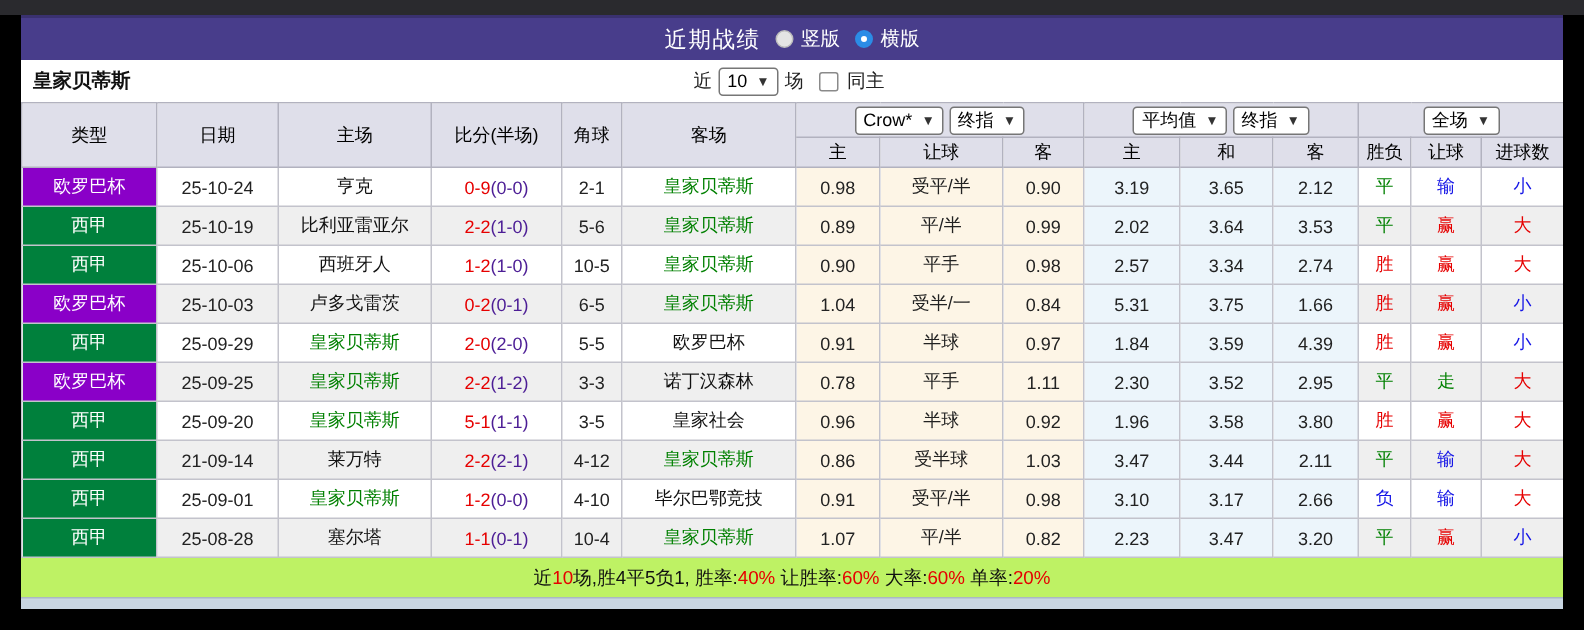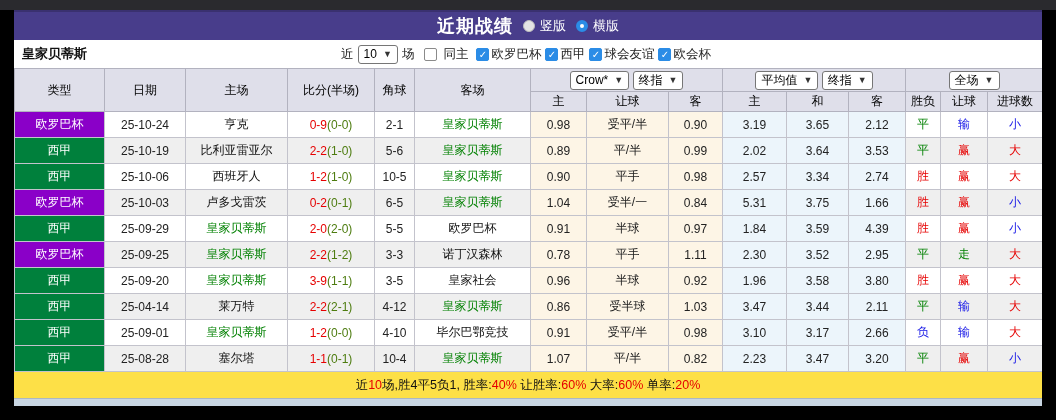--- a/index.html
+++ b/index.html
@@ -5,21 +5,21 @@
   html,body{margin:0;padding:0;}
   body{
     width:1056px;height:420px;background:#000;overflow:hidden;position:relative;
     font-family:"Liberation Sans","DejaVu Sans",sans-serif;
   }
   .top-strip{position:absolute;left:0;top:0;width:1056px;height:10px;background:#2a2a2e;}
   .frame{position:absolute;left:14px;top:10px;width:1028px;background:#fff;overflow:hidden;}
   
   .title-bar{height:30px;background:#483d8b;border-top:2px solid #3a3170;box-sizing:border-box;
     display:flex;align-items:center;justify-content:center;gap:10px;color:#fff;}
-  .title-bar .page-title{font-size:18px;font-weight:bold;letter-spacing:1px;}
+  .title-bar .page-title{font-size:15px;font-weight:normal;letter-spacing:1px;}
   .radio-group{display:flex;align-items:center;gap:5px;font-size:13px;}
   .radio{width:12px;height:12px;border-radius:50%;box-sizing:border-box;display:inline-block;}
   .radio.off{background:#e4e4e4;border:1px solid #bdbdbd;}
   .radio.on{background:#fff;border:4px solid #2b8ce6;}
   
   .filter-row{height:28px;position:relative;display:flex;align-items:center;justify-content:center;
     font-size:12.5px;color:#222;background:#fff;}
   .team-name{position:absolute;left:8px;top:50%;transform:translateY(-50%);font-weight:bold;font-size:13px;color:#111;}
   .filter-controls{display:flex;align-items:center;gap:4px;}
   .sel{display:inline-flex;align-items:center;gap:6px;border:1px solid #767676;border-radius:3px;
@@ -36,23 +36,23 @@
   thead tr.grp th{height:22px;}
   thead tr.sub th{height:19px;}
   tbody td{height:25px;}
   tbody tr.odd td{background:#fff;}
   tbody tr.even td{background:#efefef;}
   tbody td.crown{background:#fdf5e6 !important;}
   tbody td.avg{background:#ecf5fb !important;}
   td.league-cell{color:#fff;}
   td.team-cell{color:#111;}
   .scorebox .ft{color:#e60000;}
-  .scorebox .ht{color:#4d7c0f;}
+  .scorebox .ht{color:#4c1d95;}
   
-  .footer-row{height:26px;display:flex;align-items:center;justify-content:center;font-size:12.5px;color:#111;background:#fde047;}
+  .footer-row{height:26px;display:flex;align-items:center;justify-content:center;font-size:12.5px;color:#111;background:#bef264;}
   .hscroll{height:7px;background:#c9d6e2;border-top:1px solid #aab8c4;}
 </style>
 </head>
 <body>
 
 <div class="top-strip"></div>
 
 <div class="frame">
 
   <div class="title-bar">
@@ -71,21 +71,20 @@
     <span class="team-name">皇家贝蒂斯</span>
     <span class="filter-controls">
       <span>近</span>
       <span class="sel">
         <span>10</span>
           <span class="arrow">▼</span>
       </span>
       <span>场</span>
       <span class="cb" style="margin-left:6px"></span>
       <span class="cb-label">同主</span>
-      <span id="league-filters"><span class="cb checked">✓</span><span class="cb-label">欧罗巴杯</span><span class="cb checked">✓</span><span class="cb-label">西甲</span><span class="cb checked">✓</span><span class="cb-label">球会友谊</span><span class="cb checked">✓</span><span class="cb-label">欧会杯</span></span>
     </span>
   </div>
 
   <table>
     <colgroup>
       <col style="width:90px">
         <col style="width:81px">
         <col style="width:102px">
         <col style="width:87px">
       <col style="width:40px">
@@ -247,36 +246,36 @@
           <td class="avg">3.52</td>
           <td class="avg">2.95</td>
           <td style="color:#008000">平</td>
           <td style="color:#008000">走</td>
           <td style="color:#e60000">大</td>
         </tr>
         <tr class="odd">
           <td class="league-cell" style="background:#00803c">西甲</td>
           <td>25-09-20</td>
           <td class="team-cell" style="color:#008000">皇家贝蒂斯</td>
-          <td class="scorebox"><span class="ft">3-9</span><span class="ht">(1-1)</span></td>
+          <td class="scorebox"><span class="ft">5-1</span><span class="ht">(1-1)</span></td>
           <td>3-5</td>
           <td class="team-cell">皇家社会</td>
           <td class="crown">0.96</td>
           <td class="crown">半球</td>
           <td class="crown">0.92</td>
           <td class="avg">1.96</td>
           <td class="avg">3.58</td>
           <td class="avg">3.80</td>
           <td style="color:#e60000">胜</td>
           <td style="color:#e60000">赢</td>
           <td style="color:#e60000">大</td>
         </tr>
         <tr class="even">
           <td class="league-cell" style="background:#00803c">西甲</td>
-          <td>25-04-14</td>
+          <td>21-09-14</td>
           <td class="team-cell">莱万特</td>
           <td class="scorebox"><span class="ft">2-2</span><span class="ht">(2-1)</span></td>
           <td>4-12</td>
           <td class="team-cell" style="color:#008000">皇家贝蒂斯</td>
           <td class="crown">0.86</td>
           <td class="crown">受半球</td>
           <td class="crown">1.03</td>
           <td class="avg">3.47</td>
           <td class="avg">3.44</td>
           <td class="avg">2.11</td>

